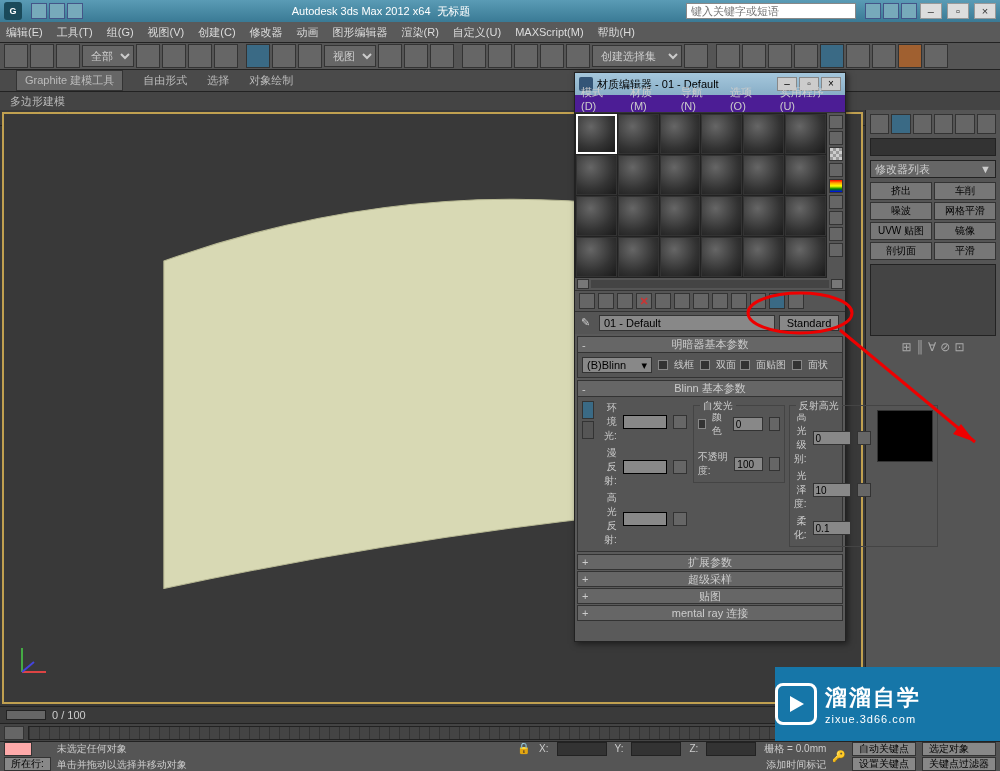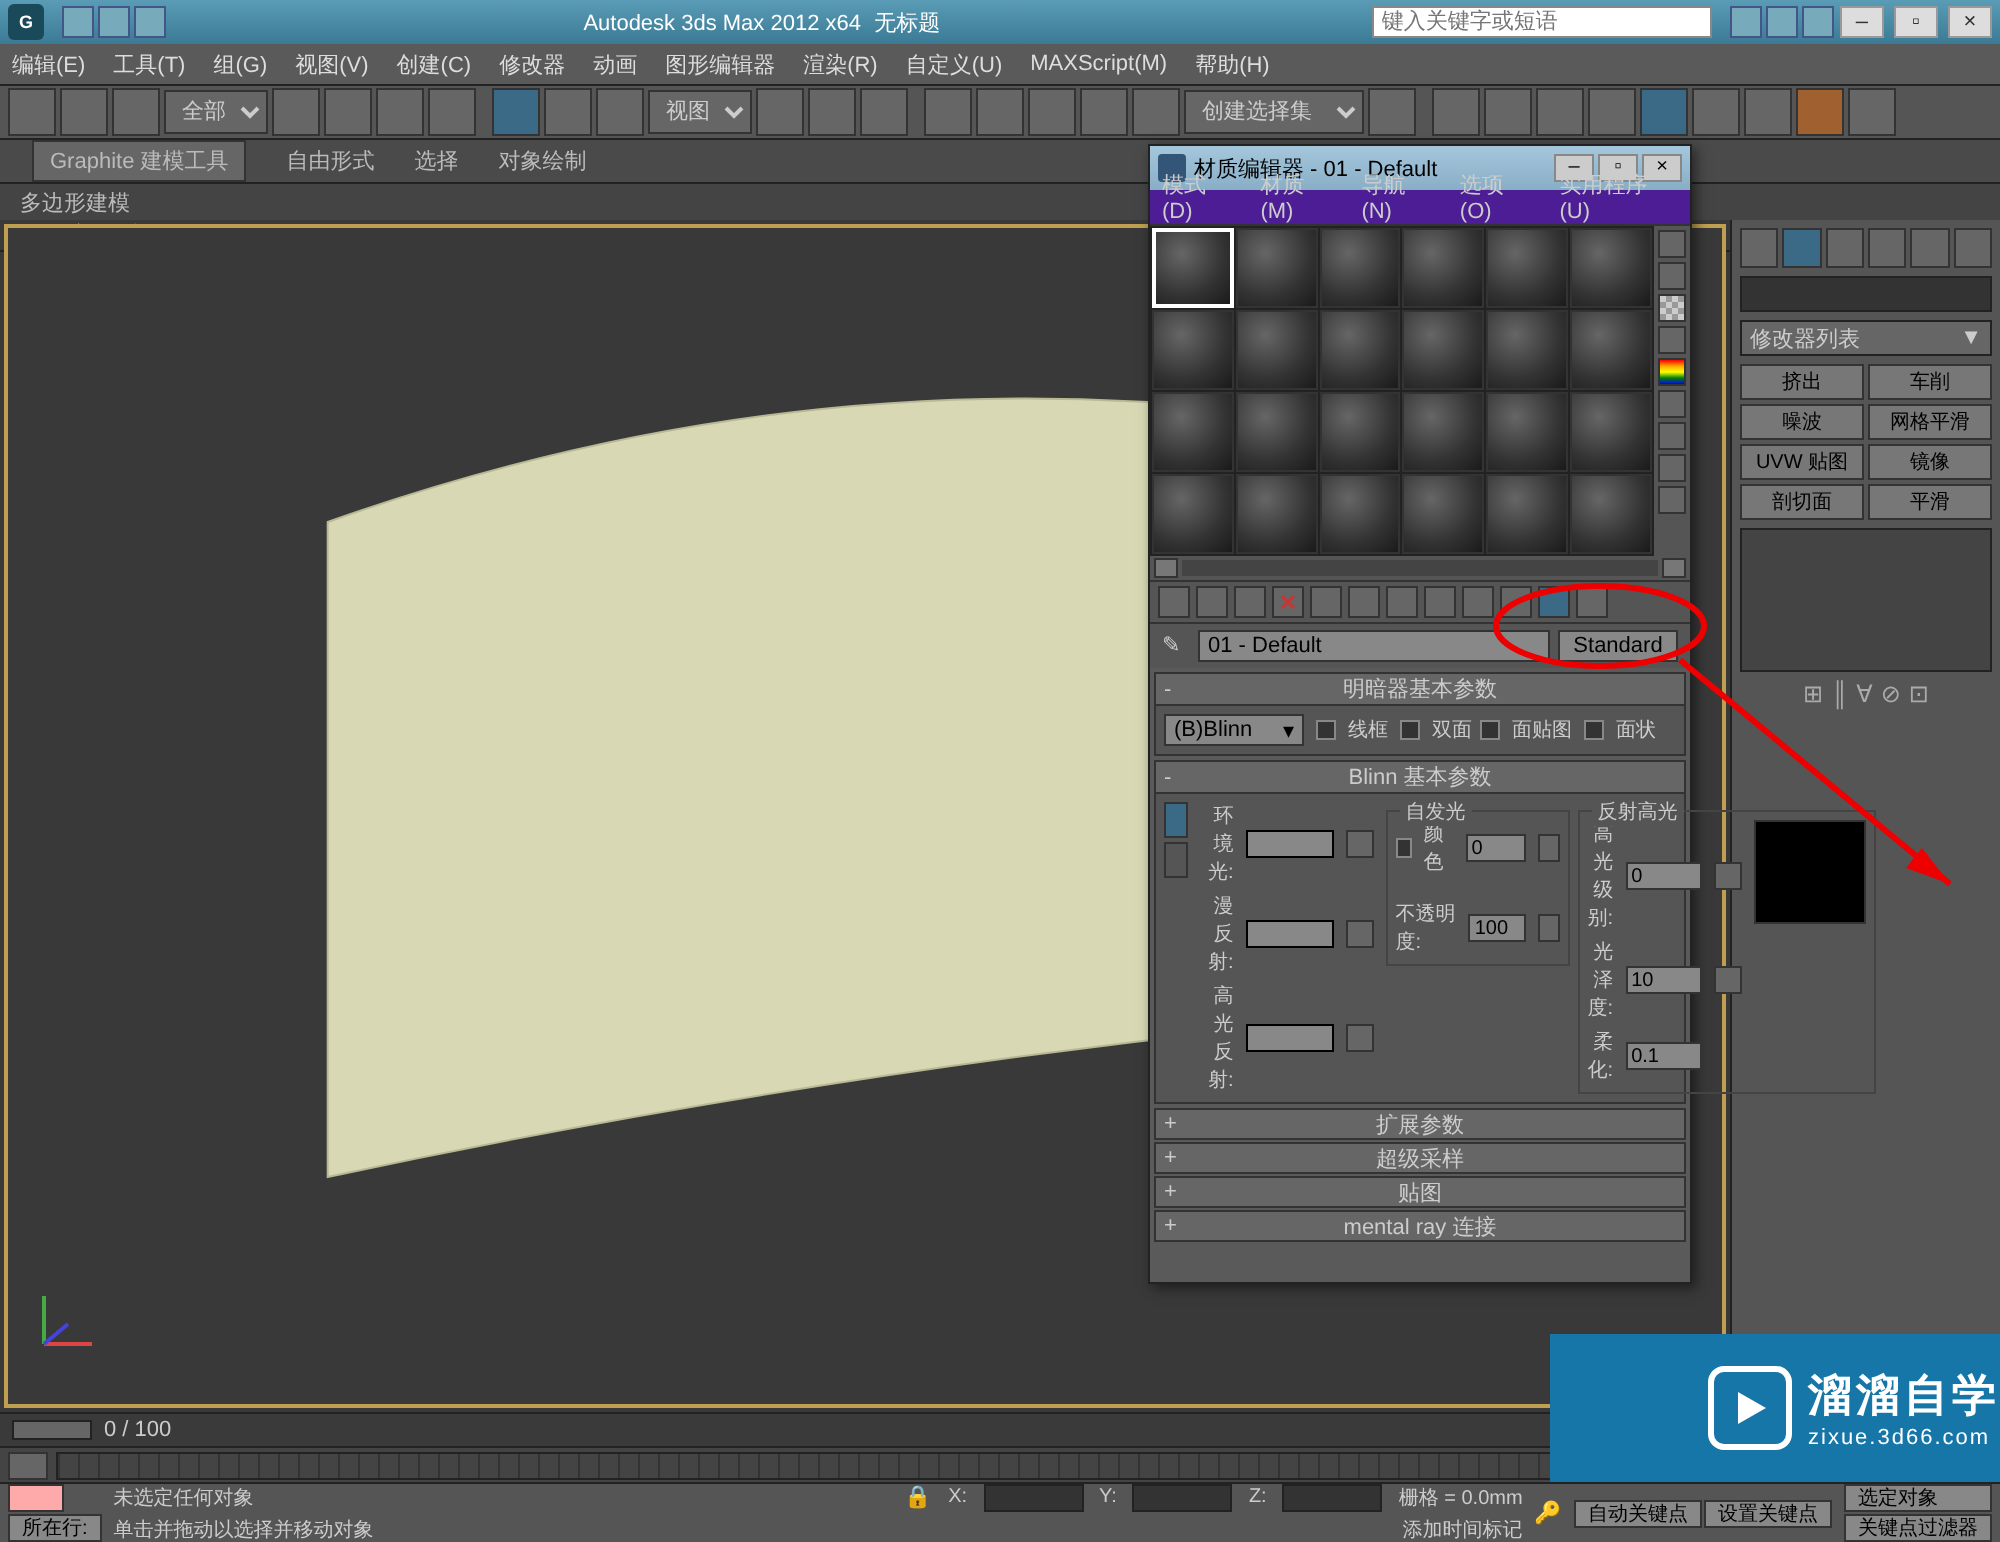--- a/index.html
+++ b/index.html
@@ -100,21 +100,21 @@
 .mateditor .colgrid{display:grid;grid-template-columns:auto 1fr auto;gap:3px 6px;align-items:center;}
 .mateditor .colgrid label{color:#ccc;font-size:10px;text-align:right;}
 .mateditor .preview{width:56px;height:52px;background:#000;border:1px solid #333;}
 .mateditor .rheadc{height:16px;background:#666;color:#ccc;display:flex;align-items:center;justify-content:center;border:1px solid #333;margin:1px 2px;position:relative;}
 .mateditor .rheadc .pm{position:absolute;left:4px;}
 
 
 .annot{position:absolute;pointer-events:none;z-index:99;}
 
 
-.watermark{position:absolute;right:0;bottom:30px;width:225px;height:74px;background:#1676a8;display:flex;align-items:center;justify-content:flex-end;gap:8px;color:#fff;z-index:50;}
+.watermark{position:absolute;right:0;bottom:30px;width:225px;height:74px;background:#1676a8;display:flex;align-items:center;justify-content:flex-start;gap:8px;color:#fff;z-index:50;}
 .watermark .play{width:42px;height:42px;border:3px solid #fff;border-radius:8px;display:flex;align-items:center;justify-content:center;}
 .watermark .txt{display:flex;flex-direction:column;}
 .watermark .big{font-size:22px;font-weight:bold;letter-spacing:2px;}
 .watermark .sm{font-size:11px;letter-spacing:1px;}
 </style>
 </head>
 <body>
 
 <div class="titlebar">
   <div class="logo">G</div>
@@ -274,21 +274,21 @@
         <div class="spin"></div>
       <span class="coord">栅格 = 0.0mm</span>
     </div>
     <div class="line">
       <span class="coord">单击并拖动以选择并移动对象</span>
       <span style="flex:1"></span>
       <span class="coord">添加时间标记</span>
     </div>
   </div>
   <span>🔑</span>
-  <div style="display:flex;flex-direction:row;gap:1px">
+  <div style="display:flex;flex-direction:column;gap:1px">
     <div class="btn1">自动关键点</div>
     <div class="btn1">设置关键点</div>
   </div>
   <div style="display:flex;flex-direction:column;gap:1px">
     <div class="btn1">选定对象</div>
     <div class="btn1">关键点过滤器</div>
   </div>
 </div>
 
 <div class="mateditor">

